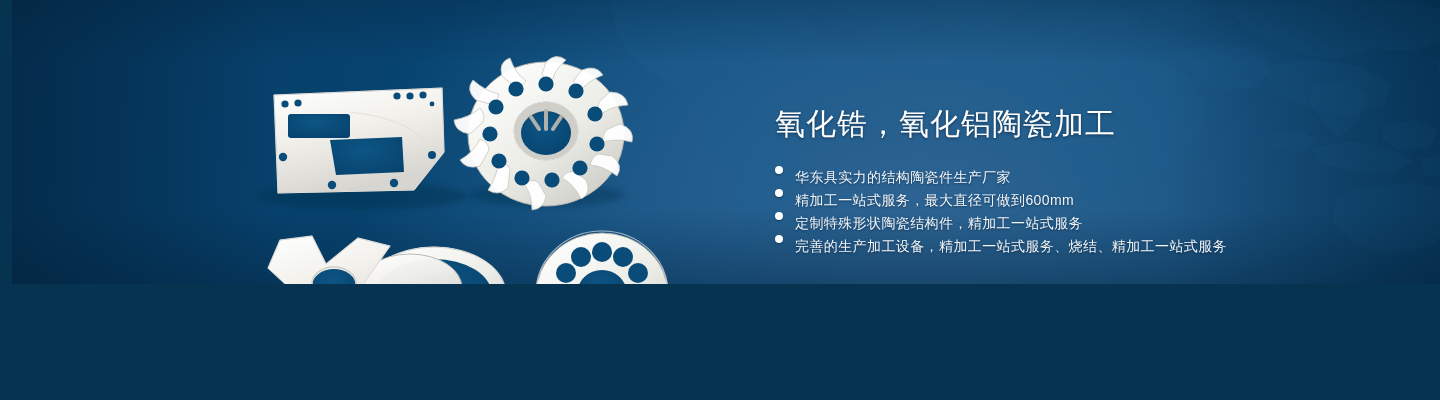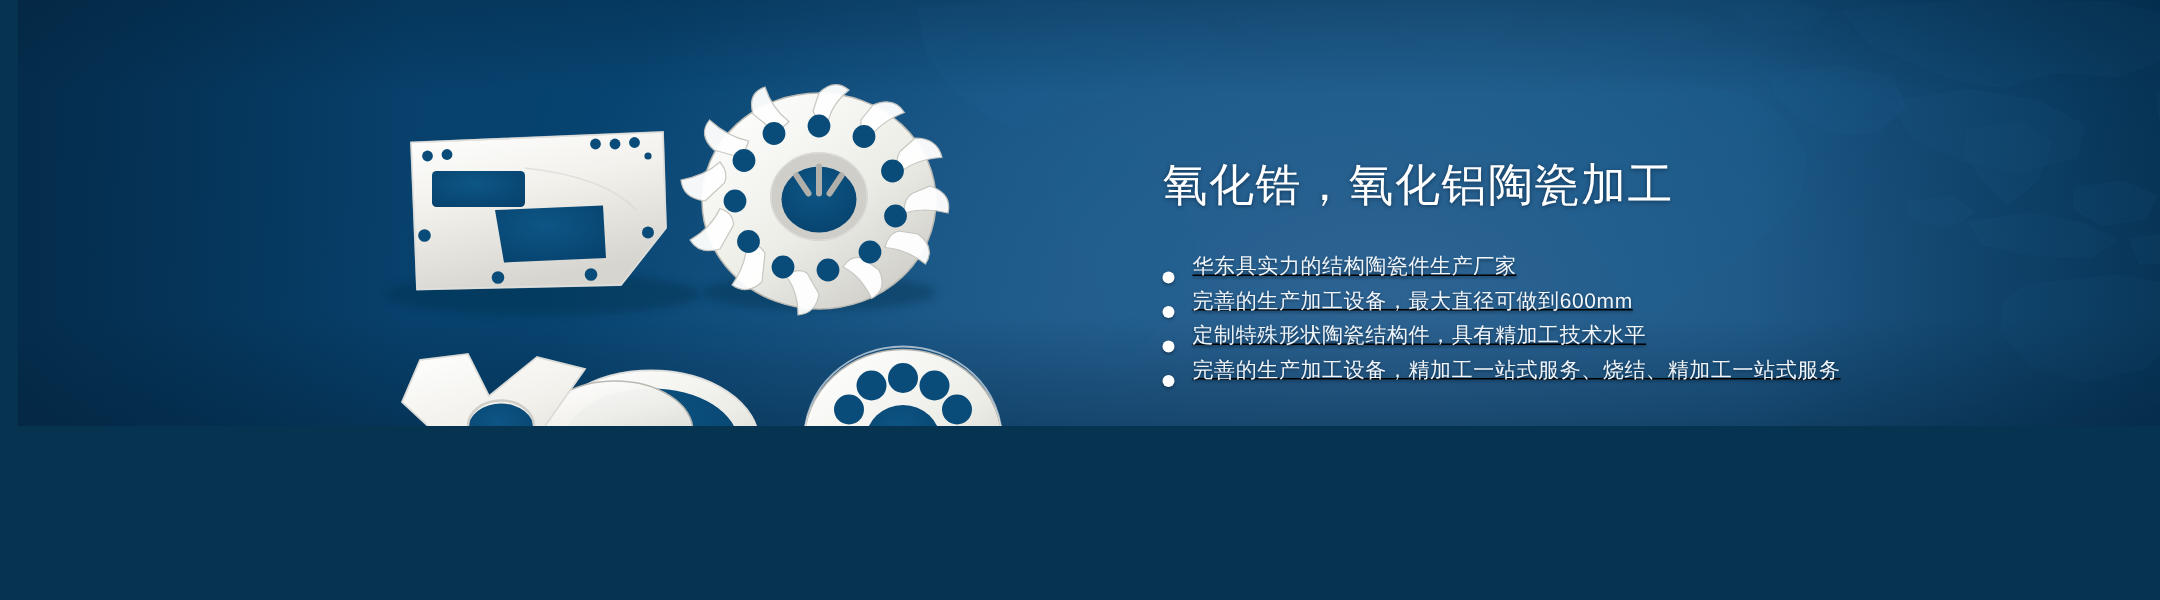--- a/index.html
+++ b/index.html
@@ -44,23 +44,22 @@
     line-height:40px;
     letter-spacing:1px;
     color:#ffffff;
     font-weight:400;
     text-shadow:0 1px 3px rgba(0,18,36,.55);
     white-space:nowrap;
   }
   .bullets { margin-top:22px; }
   .bullet {
     display:flex;
-    align-items:flex-end;
+    align-items:flex-start;
     height:23px;
-    text-decoration:underline;
   }
   .dot {
     flex:0 0 auto;
     width:8px; height:8px;
     border-radius:50%;
     background:#ffffff;
     margin-right:12px;
     box-shadow:0 1px 2px rgba(0,14,30,.45);
   }
   .bullet-text {
@@ -258,25 +257,25 @@
   <div class="copy">
     <h1 class="headline">氧化锆，氧化铝陶瓷加工</h1>
 
     <ul class="bullets" style="list-style:none;">
       <li class="bullet">
         <span class="dot"></span>
         <span class="bullet-text">华东具实力的结构陶瓷件生产厂家</span>
       </li>
       <li class="bullet">
         <span class="dot"></span>
-        <span class="bullet-text">完善的生产加工设备，最大直径可做到600mm</span>
-      </li>
-      <li class="bullet">
-        <span class="dot"></span>
-        <span class="bullet-text">定制特殊形状陶瓷结构件，具有精加工技术水平</span>
+        <span class="bullet-text">精加工一站式服务，最大直径可做到600mm</span>
+      </li>
+      <li class="bullet">
+        <span class="dot"></span>
+        <span class="bullet-text">定制特殊形状陶瓷结构件，精加工一站式服务</span>
       </li>
       <li class="bullet">
         <span class="dot"></span>
         <span class="bullet-text">完善的生产加工设备，精加工一站式服务、烧结、精加工一站式服务</span>
       </li>
     </ul>
   </div>
 
 </div>
 

